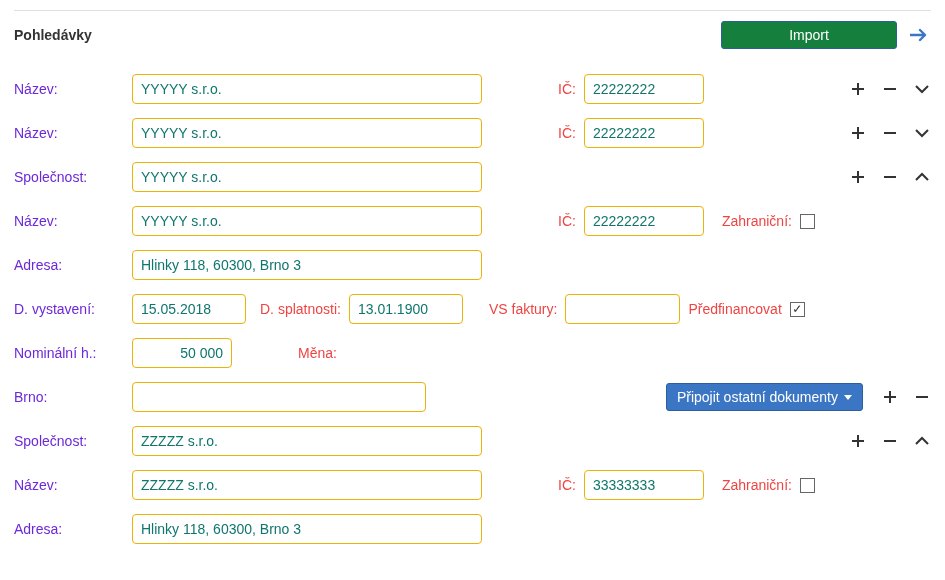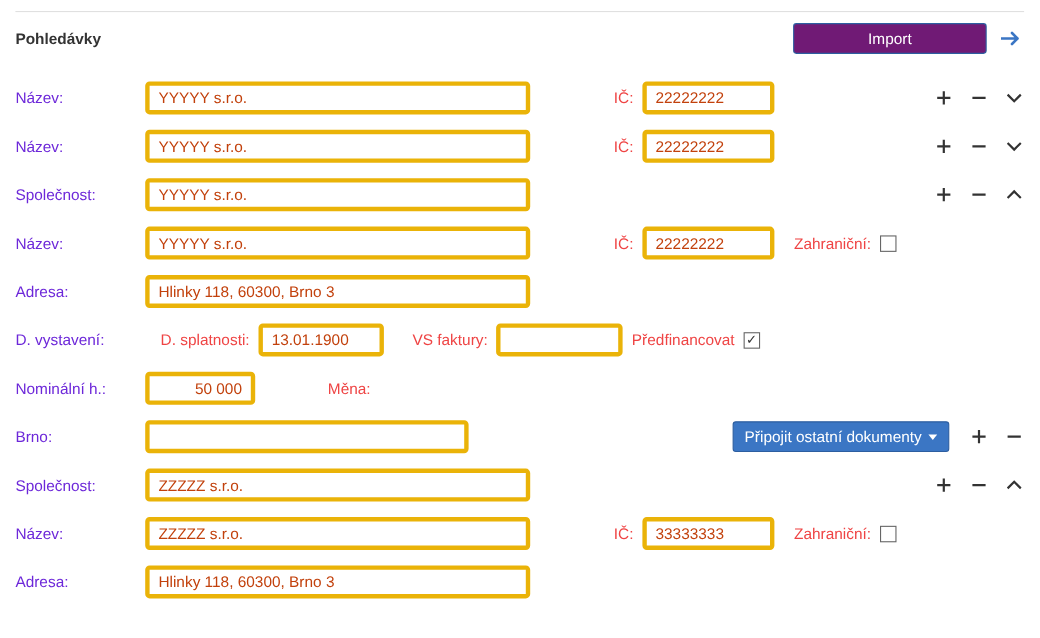--- a/index.html
+++ b/index.html
@@ -14,21 +14,21 @@
   }
   .divider { border-top: 1px solid #e0e0e0; margin-bottom: 10px; }
   .header-row {
     display: flex;
     align-items: center;
     margin-bottom: 25px;
   }
   .header-title { font-weight: bold; flex: 0 0 auto; }
   .spacer { flex: 1 1 auto; }
   .btn-import {
-    background: #701a75;
+    background: #15803d;
     color: #fff;
     border: 1px solid #2d5ea0;
     border-radius: 3px;
     height: 28px;
     width: 176px;
     font-size: 14px;
     cursor: pointer;
   }
   .btn-attach {
     background: #3b76c4;
@@ -64,25 +64,25 @@
   .label {
     width: 118px;
     color: #6d28d9;
   }
   .label2 {
     color: #ef4444;
     margin-right: 8px;
   }
   input[type="text"], .input-like {
     height: 30px;
-    border: 4px solid #eab308;
+    border: 1px solid #eab308;
     border-radius: 4px;
     padding: 0 8px;
     font-size: 14px;
-    color: #c2410c;
+    color: #0f766e;
     background: #fff;
   }
   .ro { background: #eaeaea; color: #666; }
   .err { background: #ec5565; color: #fff; border-color: #d94b5a; }
   .w-name { width: 350px; }
   .w-ic   { width: 120px; }
   .w-co   { width: 350px; }
   .w-date { width: 114px; }
   .w-vs   { width: 115px; }
   .w-nom  { width: 100px; text-align: right; }
@@ -211,20 +211,21 @@
   <span class="chk"></span>
 </div>
 
 <div class="row">
   <span class="label">Adresa:</span>
   <input type="text" class="ro w-name" readonly="" value="Hlinky 118, 60300, Brno 3" style="">
 </div>
 
 <div class="row">
   <span class="label">D. vystavení:</span>
+  <input type="text" class="w-date" value="15.05.2018" style="">
   <span style="width:14px"></span>
   <span class="label2">D. splatnosti:</span>
   <input type="text" class="err w-date" value="13.01.1900" style="">
   <span style="width:26px"></span>
   <span class="label2">VS faktury:</span>
   <input type="text" class="err w-vs" value="" style="">
   <span style="width:8px"></span>
   <span class="label2">Předfinancovat</span>
   <span class="chk">✓</span>
 </div>

